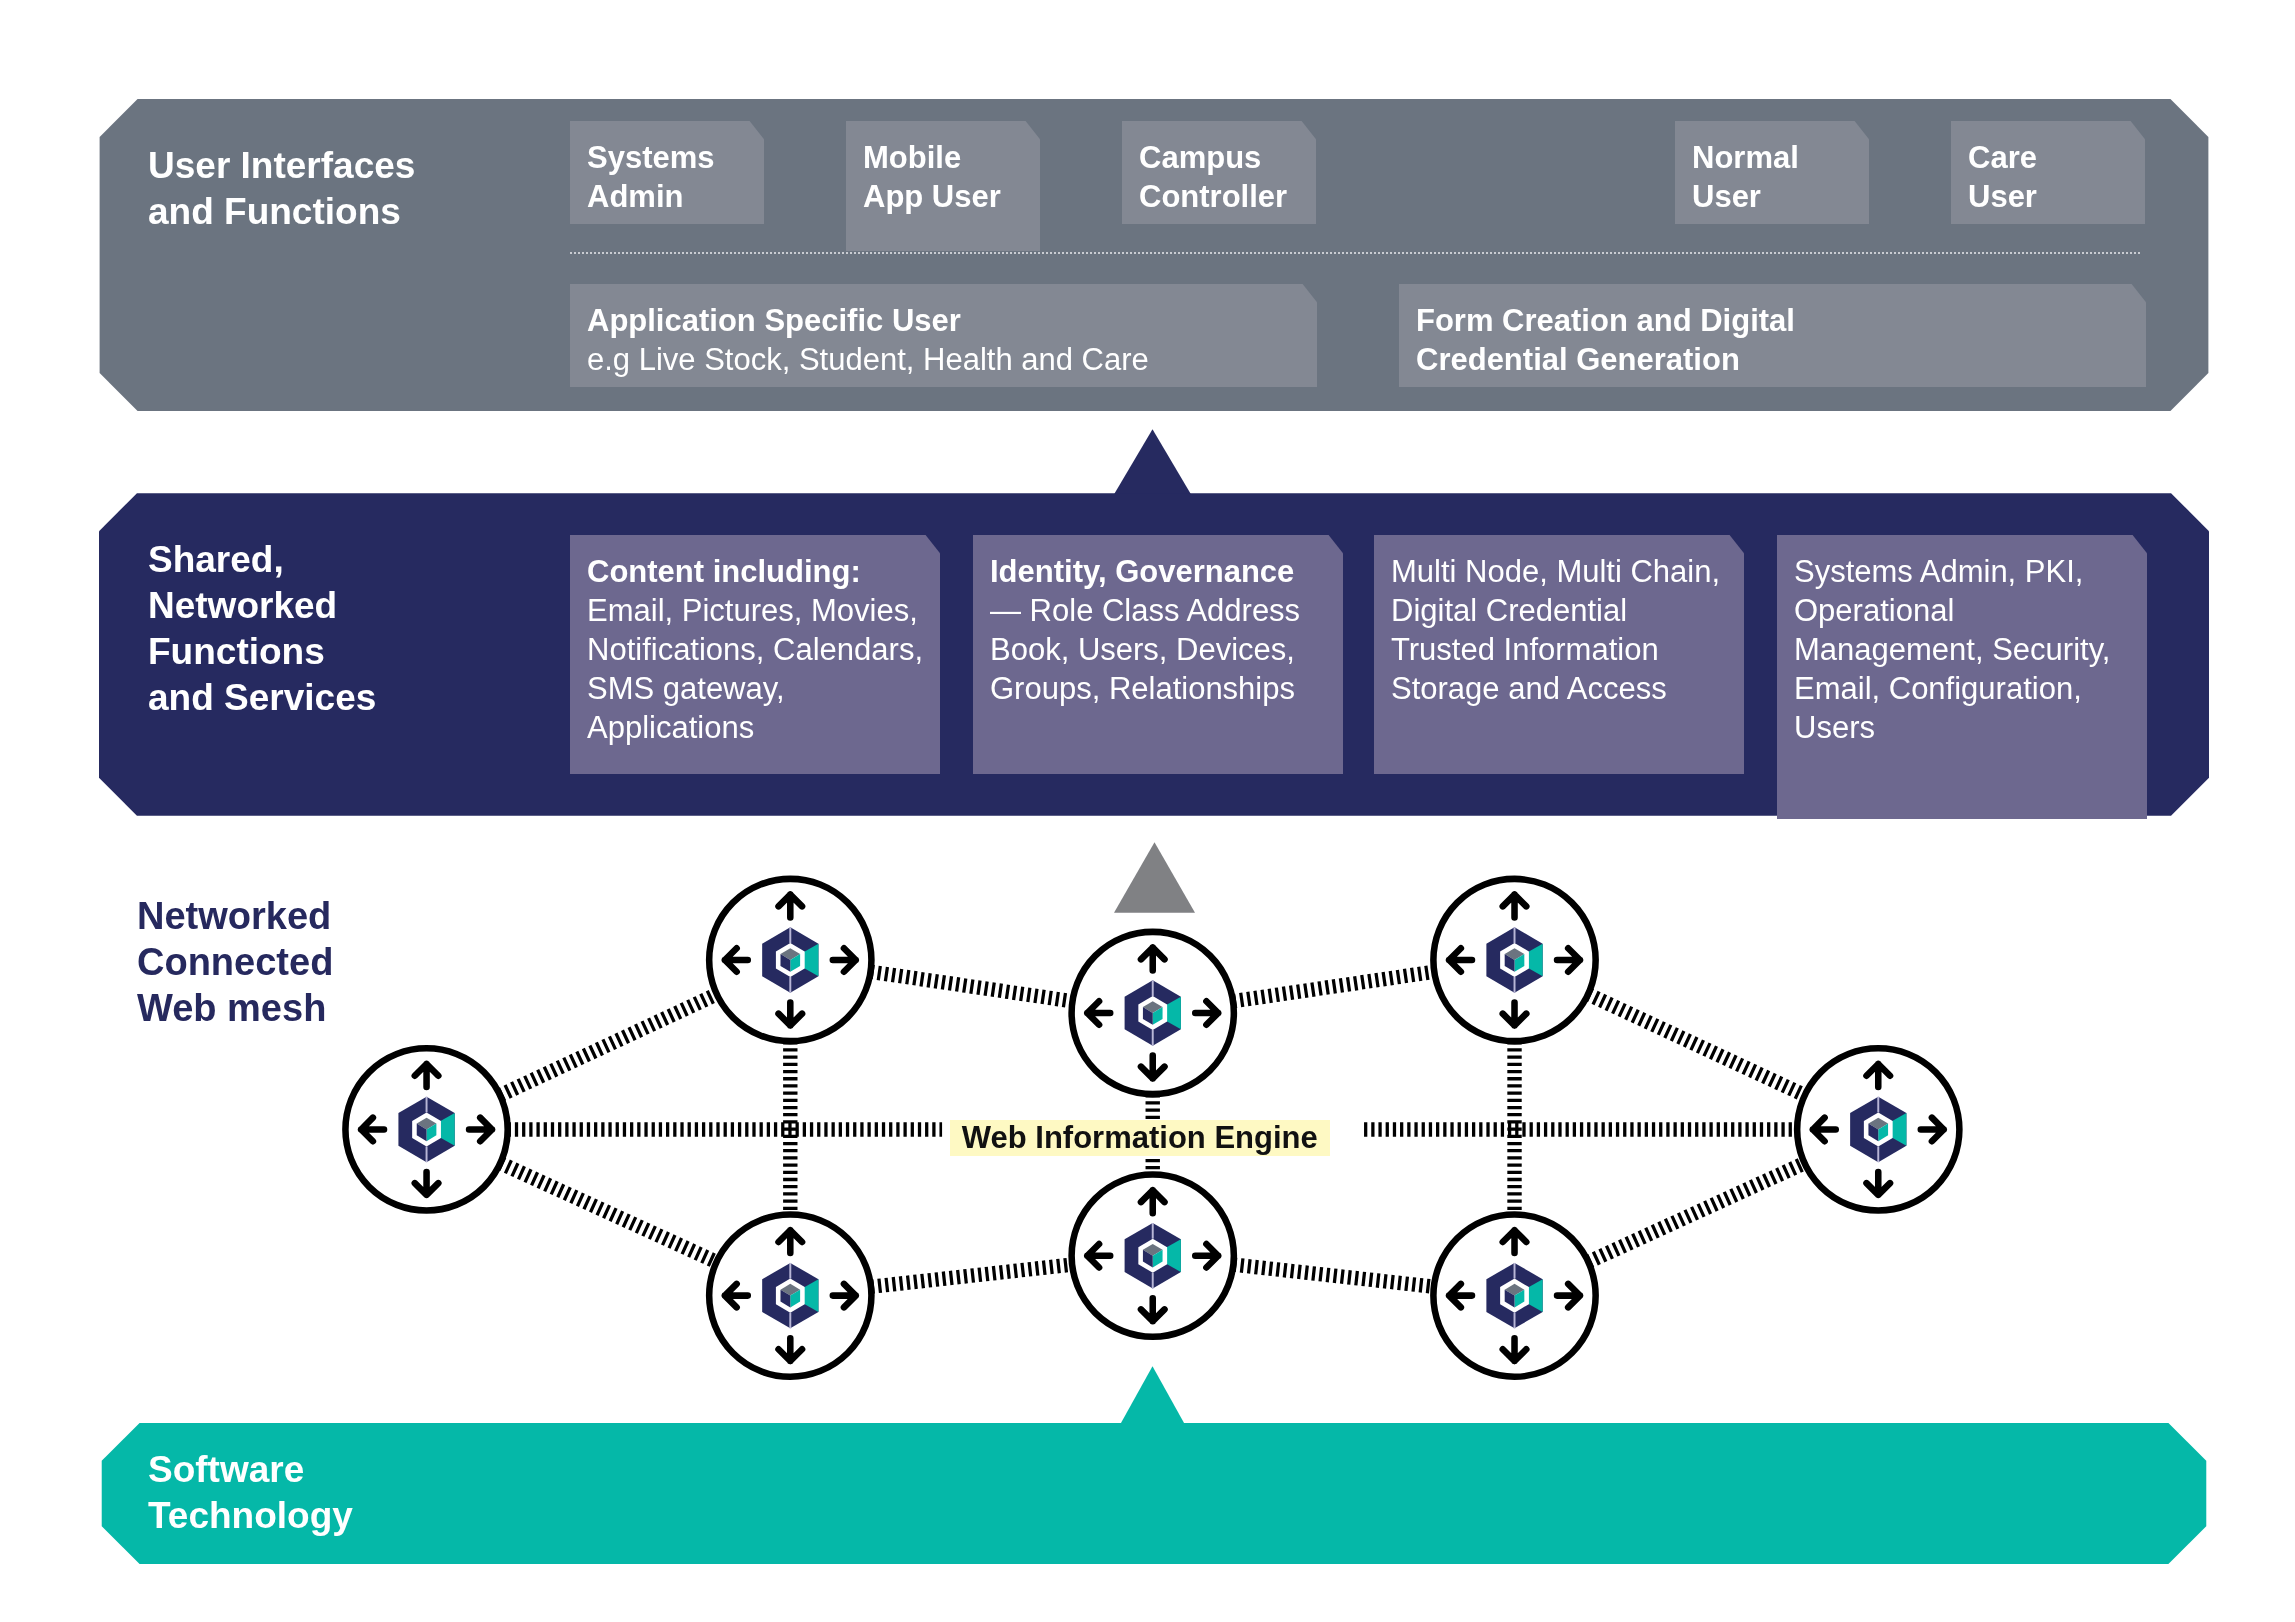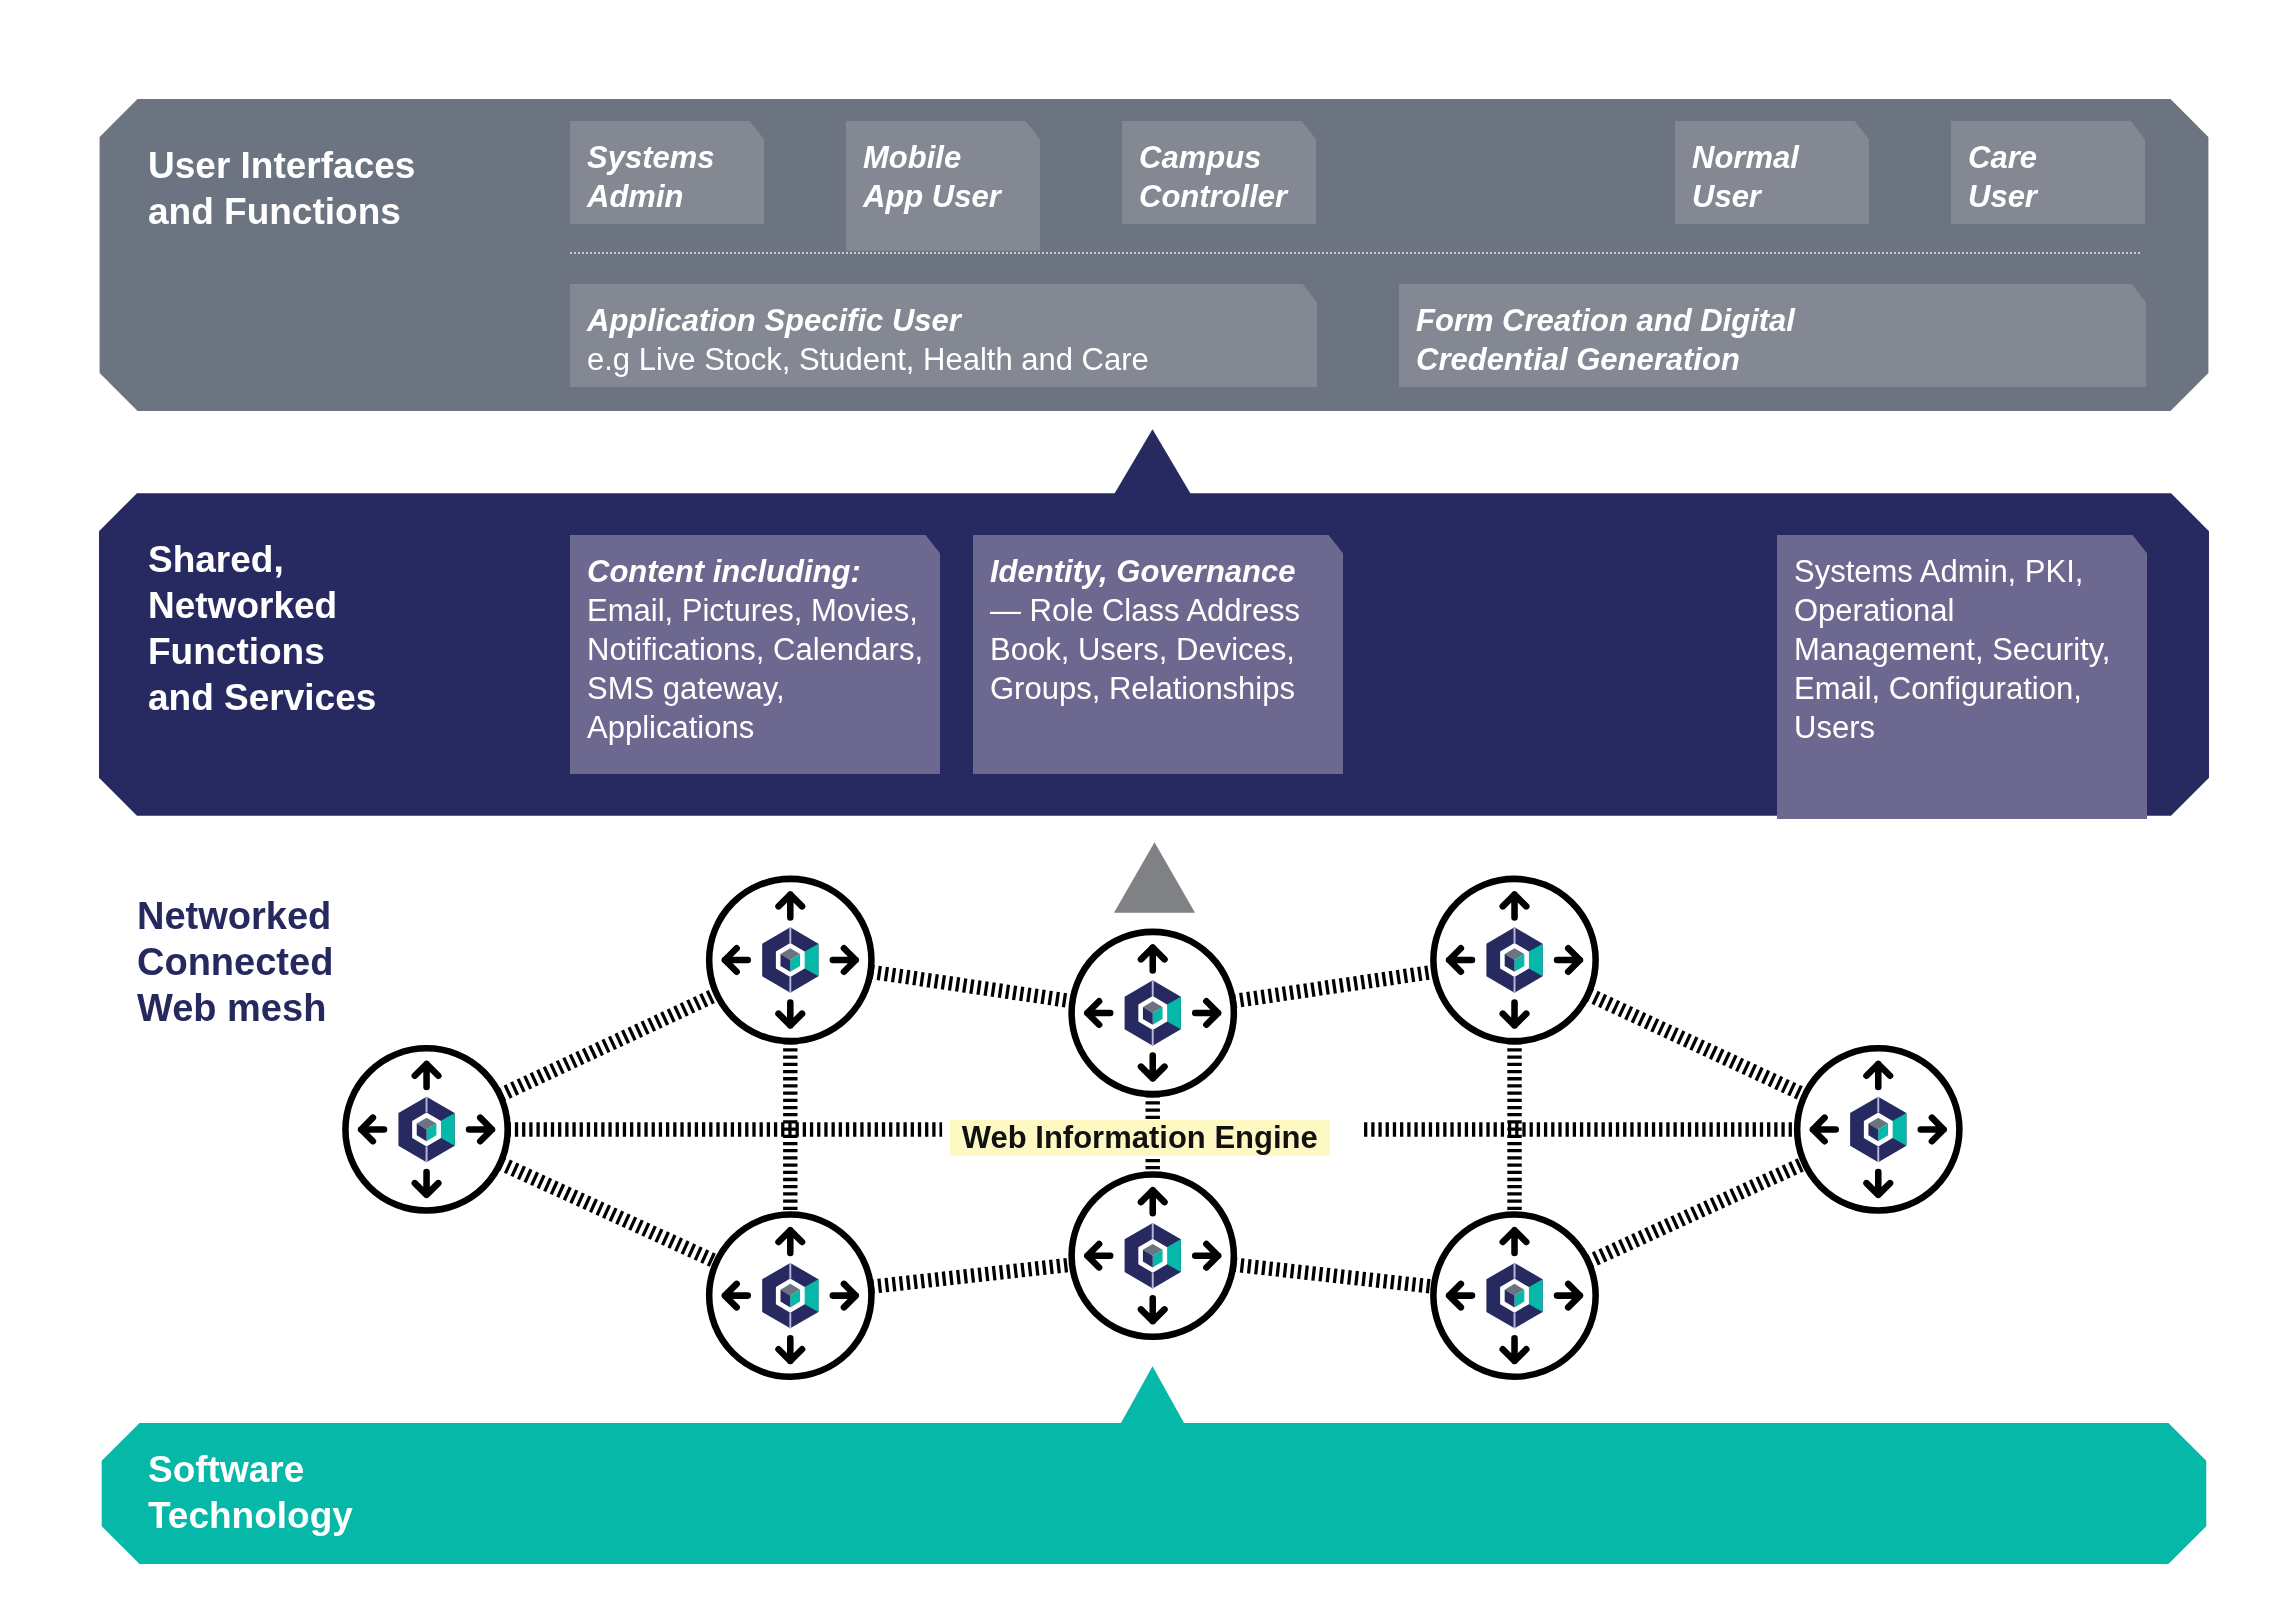--- a/index.html
+++ b/index.html
@@ -5,21 +5,21 @@
   html,body{margin:0;padding:0;background:#ffffff;}
   body{width:2295px;height:1623px;position:relative;overflow:hidden;font-family:"Liberation Sans","DejaVu Sans",sans-serif;}
   .layer{position:absolute;}
   .layer-shape{position:absolute;inset:0;}
   .title{position:absolute;color:#fff;font-weight:700;font-size:37px;line-height:46px;white-space:pre-line;}
   .card{position:absolute;box-sizing:border-box;padding:17px 17px;color:#fff;font-size:31px;line-height:39px;
         clip-path:polygon(0 0, calc(100% - 14.4px) 0, 100% 18.3px, 100% 100%, 0 100%, 0 0);}
   .card.ui{background:#838893;outline:none;}
   .card.ui .b{font-weight:700;}
   .card.svc{background:#6d688f;}
-  .card .b{font-weight:700;font-style:italic;}
+  .card .b{font-weight:700;}
   .dotted{position:absolute;border-top:2.6px dotted #c9ccd2;}
   .mesh-label{position:absolute;color:#26295e;font-weight:700;font-size:38px;line-height:46px;white-space:pre-line;}
   .engine-label{position:absolute;color:#111;font-weight:700;font-size:31px;background:#fef9c3;padding:0 11.8px;}
   .tech-text{position:absolute;color:#fff;font-size:37px;}
 </style>
 </head>
 <body>
 
 <div class="layer" style="left:99px;top:99px;width:2110px;height:312px;">
   <svg class="layer-shape" width="2110" height="312" viewBox="0 0 3224 477">
@@ -73,20 +73,23 @@
 Networked
 Functions
 and Services</div>
 
   <div class="card svc" style="left:471px;top:42px;width:370px;height:239px;">
     <span class="b">Content including:</span>
     <span>Email, Pictures, Movies, Notifications, Calendars, SMS gateway, Applications</span>
   </div>
   <div class="card svc" style="left:874px;top:42px;width:370px;height:239px;">
     <span class="b">Identity, Governance</span><span> — Role Class Address Book, Users, Devices, Groups, Relationships</span>
+  </div>
+  <div class="card svc" style="left:1275px;top:42px;width:370px;height:239px;">
+    <span>Multi Node, Multi Chain, Digital Credential Trusted Information Storage and Access</span>
   </div>
   <div class="card svc" style="left:1678px;top:42px;width:370px;height:284px;">
     <span>Systems Admin, PKI, Operational Management, Security, Email, Configuration, Users</span>
   </div>
 </div>
 
 <svg class="layer" style="left:1114px;top:842px;" width="81" height="71" viewBox="0 0 124 108">
   <polygon points="62,0 124,108 0,108" fill="#808184"></polygon>
 </svg>
 

